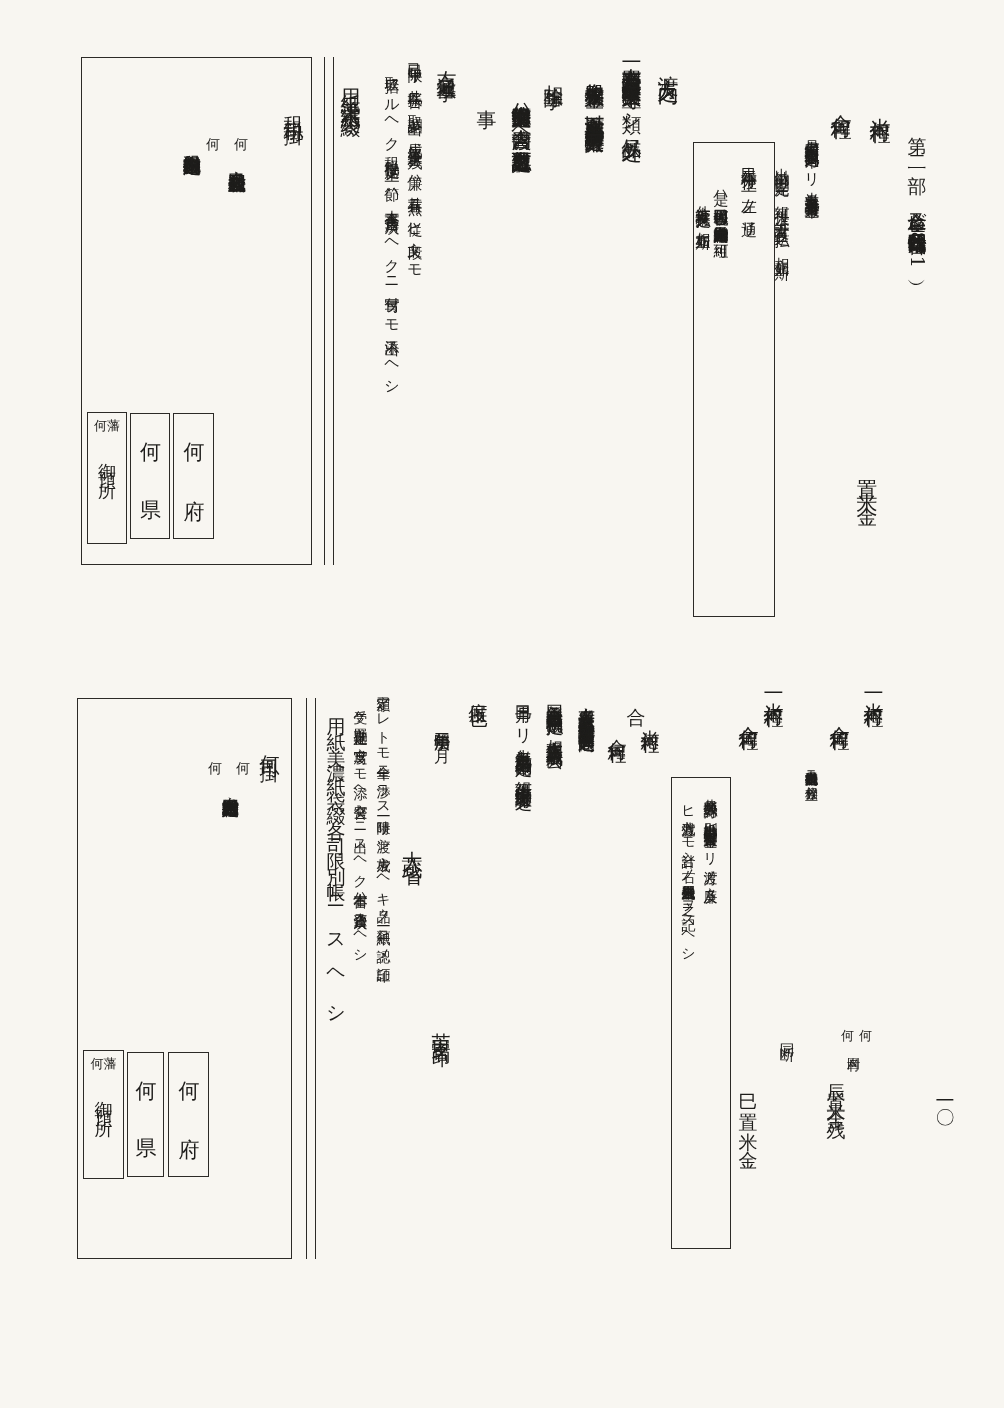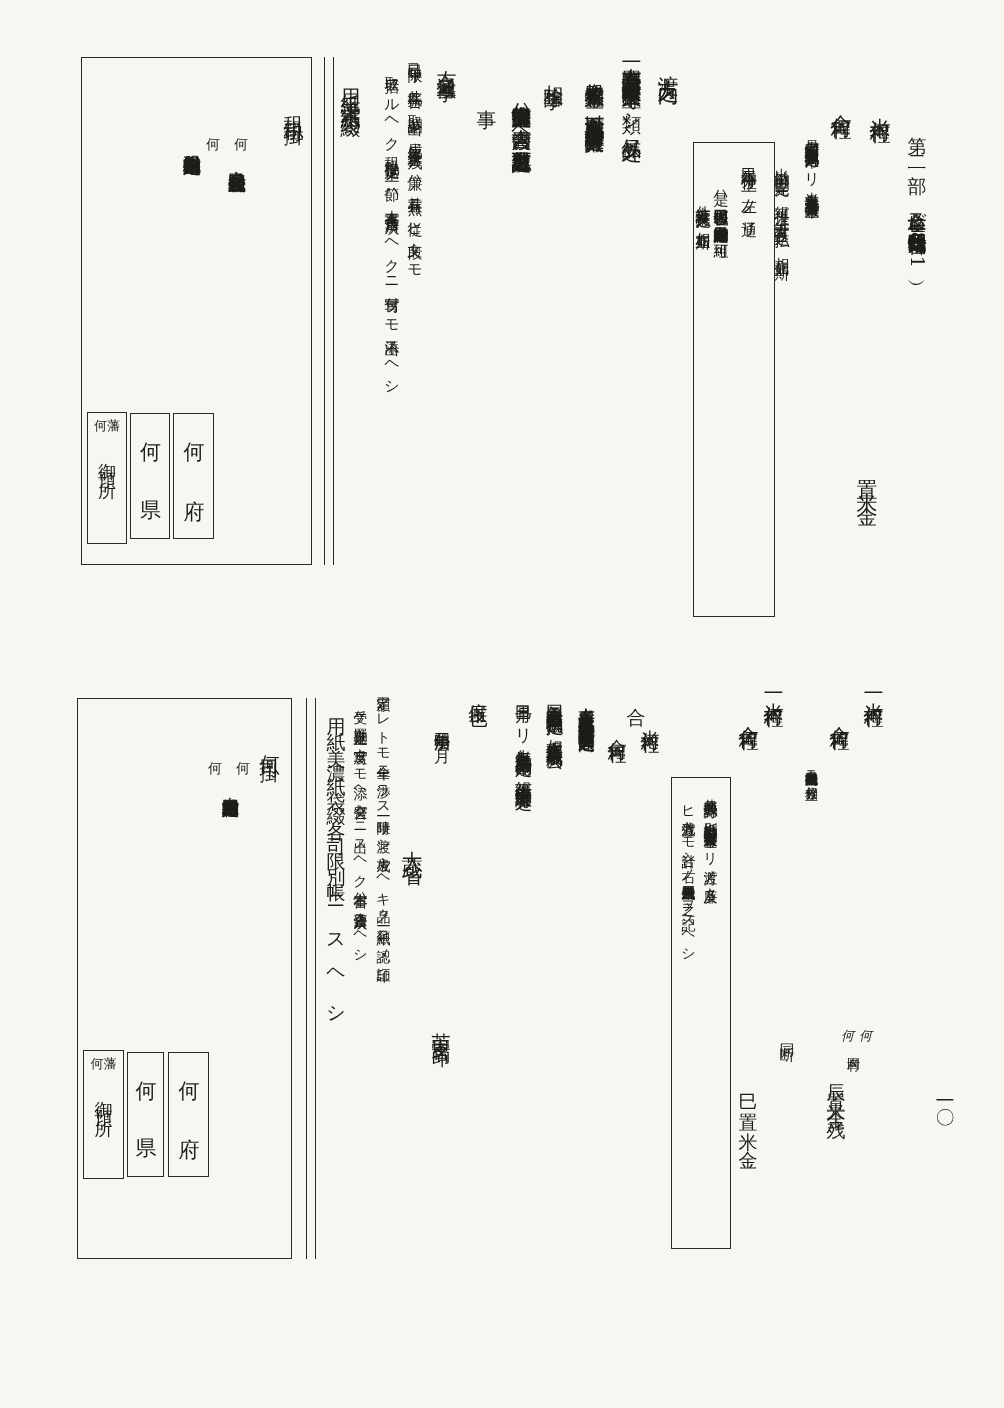--- a/index.html
+++ b/index.html
@@ -64,21 +64,21 @@
     <div class="v" style="top:11px; font-size:21px; letter-spacing:58px;">何県</div>
   </div>
   <div class="mini" style="left:87px; top:412px; width:38px; height:130px;">
     <div class="mini-label" style="font-size:13px;">何藩</div>
     <div class="v" style="top:36px; font-size:18px; letter-spacing:9px;">御預所</div>
   </div>
 
   <div class="v" style="left:864px; top:683px; font-size:20px; letter-spacing:4px;">一米何程</div>
   <div class="v" style="left:830px; top:710px; font-size:20px; letter-spacing:4px;">金何程</div>
   <div class="v" style="left:805px; top:762px; font-size:13px;">是者去々辰租税御勘定払ニ相立候分</div>
-  <div class="h" style="left:841px; top:1029px; font-size:13px; letter-spacing:5px;font-style:italic;">何何</div>
+  <div class="h" style="left:841px; top:1029px; font-size:13px; letter-spacing:5px;">何何</div>
   <div class="v" style="left:847px; top:1047px; font-size:13px; letter-spacing:1px;">国村々</div>
   <div class="v" style="left:827px; top:1069px; font-size:19px; letter-spacing:9px;">辰置米金残</div>
 
   <div class="v" style="left:764px; top:683px; font-size:20px; letter-spacing:4px;">一米何程</div>
   <div class="v" style="left:739px; top:710px; font-size:20px; letter-spacing:4px;">金何程</div>
   <div class="v" style="left:779px; top:1031px; font-size:15px; letter-spacing:4px;">同断</div>
   <div class="v" style="left:739px; top:1079px; font-size:19px; letter-spacing:19px;">巳置米金</div>
 
   <div class="frame" style="left:671px; top:777px; width:58px; height:470px;"></div>
   <div class="v" style="left:704px; top:788px; font-size:14px; letter-spacing:1px;">此廉員数認方ハ別紙出納勘定目録案見合置米金ヨリ渡方ノ廉々及</div>

